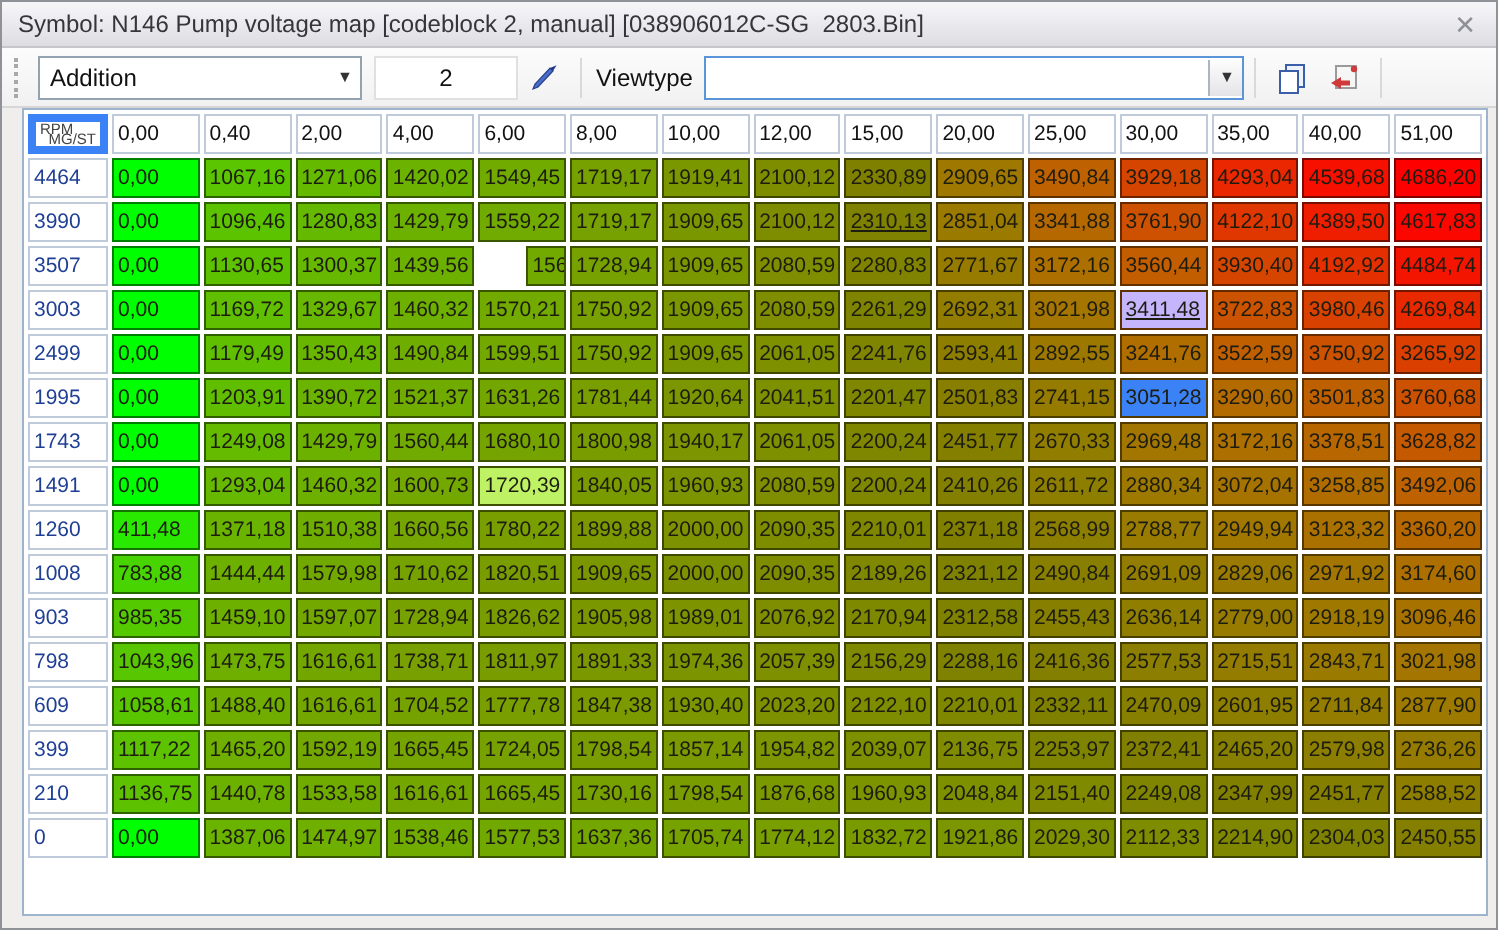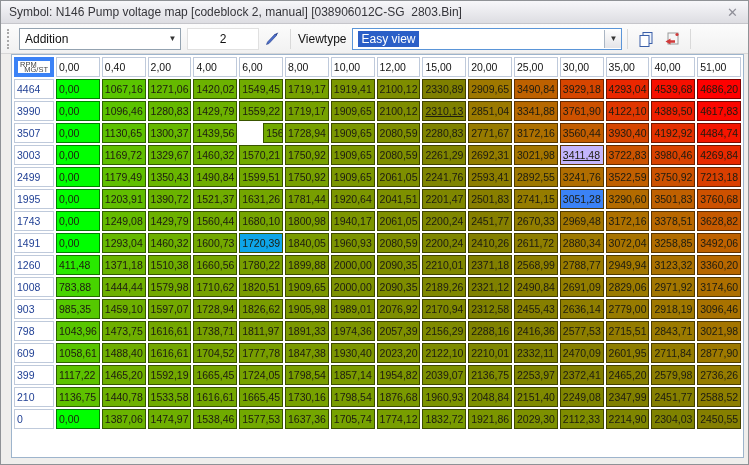--- a/index.html
+++ b/index.html
@@ -63,21 +63,20 @@
           <path d="M11 3 L12.5 4.5 L14.3 1.6 Z" fill="#1e3a8a"></path>
         </svg>
       </span>
     </div>
 
     <div class="sep"></div>
 
     <span class="vt-label">Viewtype</span>
 
     <div class="combo combo-view">
-      <span class="ctext"><span class="sel">Easy view</span></span>
       <span class="arrowbtn">▼</span>
     </div>
 
     <div class="sep"></div>
 
     <div class="toolbtn">
       <span>
         <svg width="16" height="16" viewBox="0 0 16 16">
           <rect x="5" y="1.5" width="9" height="11" fill="#eef3fb" stroke="#3a5fa8"></rect>
           <rect x="2" y="4.5" width="9" height="11" fill="#ffffff" stroke="#3a5fa8"></rect>
@@ -193,21 +192,21 @@
           <div class="cell val" style="background: rgb(115, 168, 0); border-color: rgb(57, 84, 0);">1599,51</div>
           <div class="cell val" style="background: rgb(119, 160, 0); border-color: rgb(60, 80, 0);">1750,92</div>
           <div class="cell val" style="background: rgb(123, 151, 0); border-color: rgb(62, 76, 0);">1909,65</div>
           <div class="cell val" style="background: rgb(126, 143, 0); border-color: rgb(63, 71, 0);">2061,05</div>
           <div class="cell val" style="background: rgb(127, 133, 0); border-color: rgb(64, 67, 0);">2241,76</div>
           <div class="cell val" style="background: rgb(141, 126, 0); border-color: rgb(71, 63, 0);">2593,41</div>
           <div class="cell val" style="background: rgb(157, 120, 0); border-color: rgb(79, 60, 0);">2892,55</div>
           <div class="cell val" style="background: rgb(176, 109, 0); border-color: rgb(88, 54, 0);">3241,76</div>
           <div class="cell val" style="background: rgb(192, 95, 0); border-color: rgb(96, 48, 0);">3522,59</div>
           <div class="cell val" style="background: rgb(204, 81, 0); border-color: rgb(102, 41, 0);">3750,92</div>
-          <div class="cell val" style="background: rgb(218, 63, 0); border-color: rgb(109, 32, 0);">7213,18</div>
+          <div class="cell val" style="background: rgb(218, 63, 0); border-color: rgb(109, 32, 0);">3265,92</div>
           <div class="cell rowhead">1995</div>
           <div class="cell val" style="background: rgb(0, 255, 0); border-color: rgb(0, 128, 0);">0,00</div>
           <div class="cell val" style="background: rgb(97, 189, 0); border-color: rgb(49, 95, 0);">1203,91</div>
           <div class="cell val" style="background: rgb(106, 179, 0); border-color: rgb(53, 90, 0);">1390,72</div>
           <div class="cell val" style="background: rgb(112, 172, 0); border-color: rgb(56, 86, 0);">1521,37</div>
           <div class="cell val" style="background: rgb(116, 166, 0); border-color: rgb(58, 83, 0);">1631,26</div>
           <div class="cell val" style="background: rgb(120, 158, 0); border-color: rgb(60, 79, 0);">1781,44</div>
           <div class="cell val" style="background: rgb(123, 150, 0); border-color: rgb(62, 75, 0);">1920,64</div>
           <div class="cell val" style="background: rgb(125, 144, 0); border-color: rgb(63, 72, 0);">2041,51</div>
           <div class="cell val" style="background: rgb(127, 135, 0); border-color: rgb(64, 68, 0);">2201,47</div>
@@ -231,21 +230,21 @@
           <div class="cell val" style="background: rgb(145, 125, 0); border-color: rgb(73, 63, 0);">2670,33</div>
           <div class="cell val" style="background: rgb(162, 118, 0); border-color: rgb(81, 59, 0);">2969,48</div>
           <div class="cell val" style="background: rgb(173, 112, 0); border-color: rgb(86, 56, 0);">3172,16</div>
           <div class="cell val" style="background: rgb(184, 103, 0); border-color: rgb(92, 51, 0);">3378,51</div>
           <div class="cell val" style="background: rgb(197, 89, 0); border-color: rgb(99, 45, 0);">3628,82</div>
           <div class="cell rowhead">1491</div>
           <div class="cell val" style="background: rgb(0, 255, 0); border-color: rgb(0, 128, 0);">0,00</div>
           <div class="cell val" style="background: rgb(102, 185, 0); border-color: rgb(51, 92, 0);">1293,04</div>
           <div class="cell val" style="background: rgb(109, 176, 0); border-color: rgb(55, 88, 0);">1460,32</div>
           <div class="cell val" style="background: rgb(115, 168, 0); border-color: rgb(57, 84, 0);">1600,73</div>
-          <div class="cell val" style="background: #0ea5e9; border-color: rgb(59, 81, 0);">1720,39</div>
+          <div class="cell val" style="background: #bef264; border-color: rgb(59, 81, 0);">1720,39</div>
           <div class="cell val" style="background: rgb(122, 155, 0); border-color: rgb(61, 77, 0);">1840,05</div>
           <div class="cell val" style="background: rgb(124, 148, 0); border-color: rgb(62, 74, 0);">1960,93</div>
           <div class="cell val" style="background: rgb(126, 142, 0); border-color: rgb(63, 71, 0);">2080,59</div>
           <div class="cell val" style="background: rgb(127, 135, 0); border-color: rgb(64, 68, 0);">2200,24</div>
           <div class="cell val" style="background: rgb(131, 127, 0); border-color: rgb(66, 64, 0);">2410,26</div>
           <div class="cell val" style="background: rgb(142, 126, 0); border-color: rgb(71, 63, 0);">2611,72</div>
           <div class="cell val" style="background: rgb(157, 121, 0); border-color: rgb(78, 60, 0);">2880,34</div>
           <div class="cell val" style="background: rgb(167, 115, 0); border-color: rgb(84, 58, 0);">3072,04</div>
           <div class="cell val" style="background: rgb(177, 108, 0); border-color: rgb(89, 54, 0);">3258,85</div>
           <div class="cell val" style="background: rgb(190, 97, 0); border-color: rgb(95, 48, 0);">3492,06</div>

